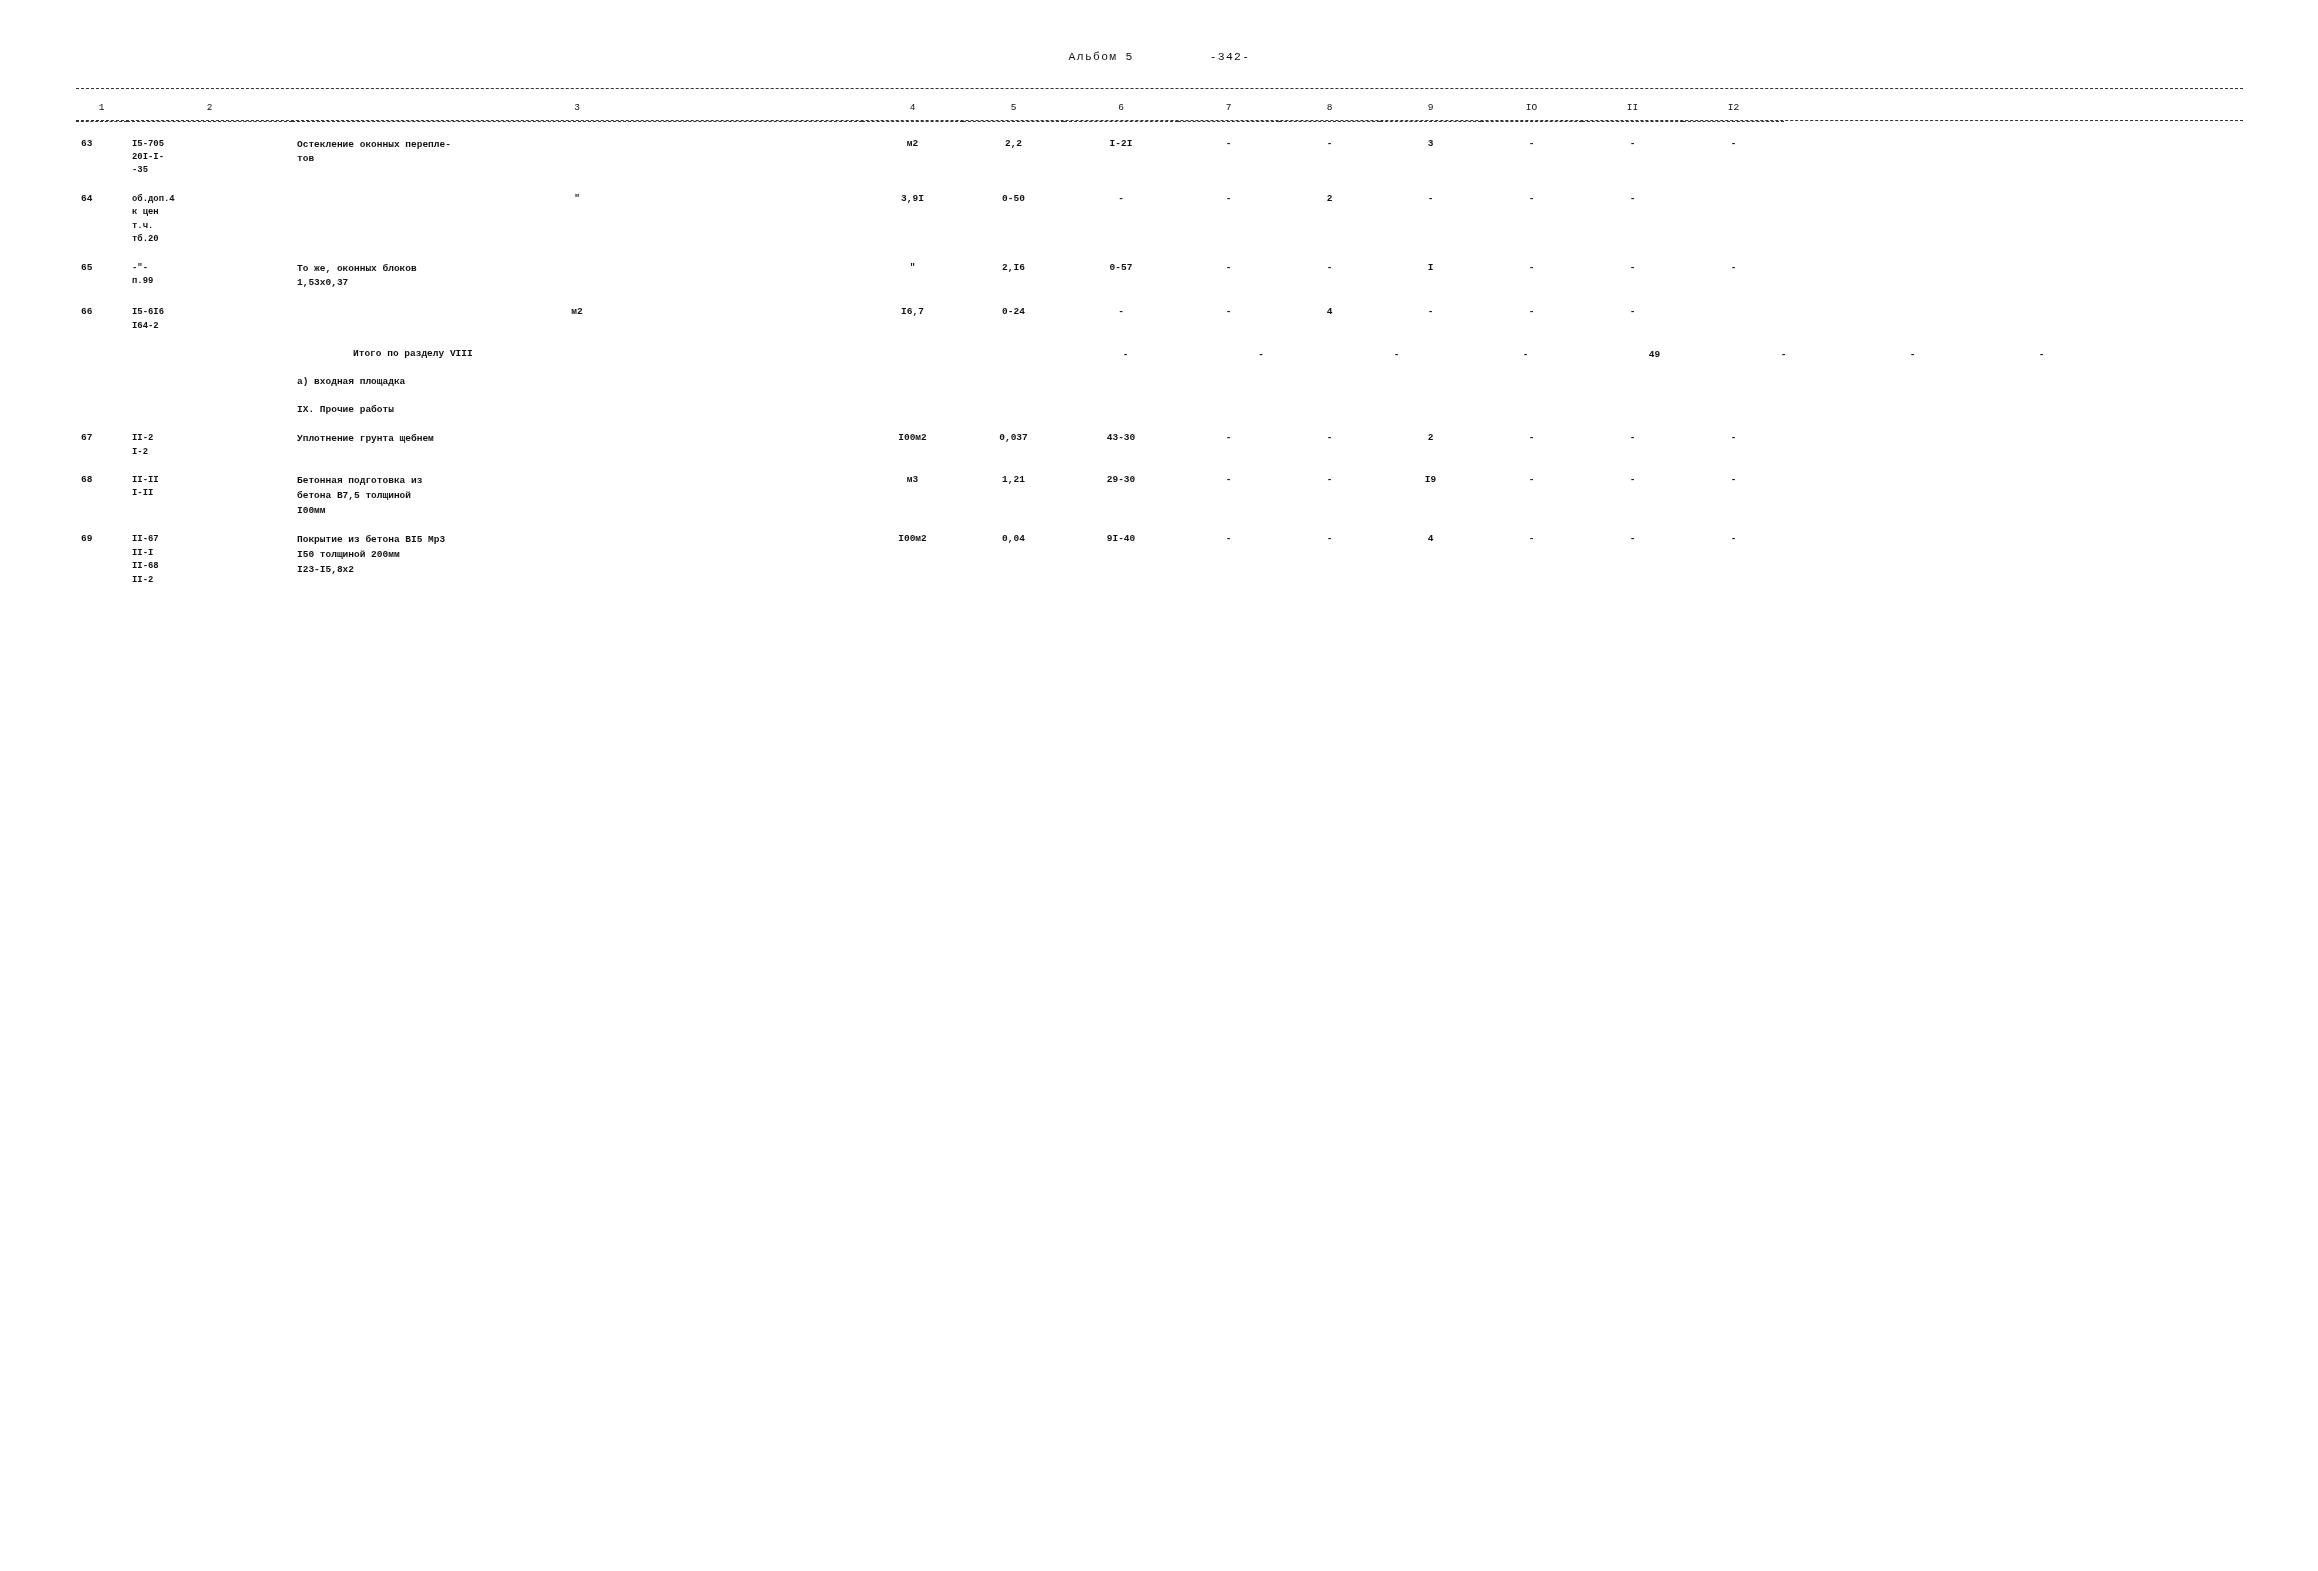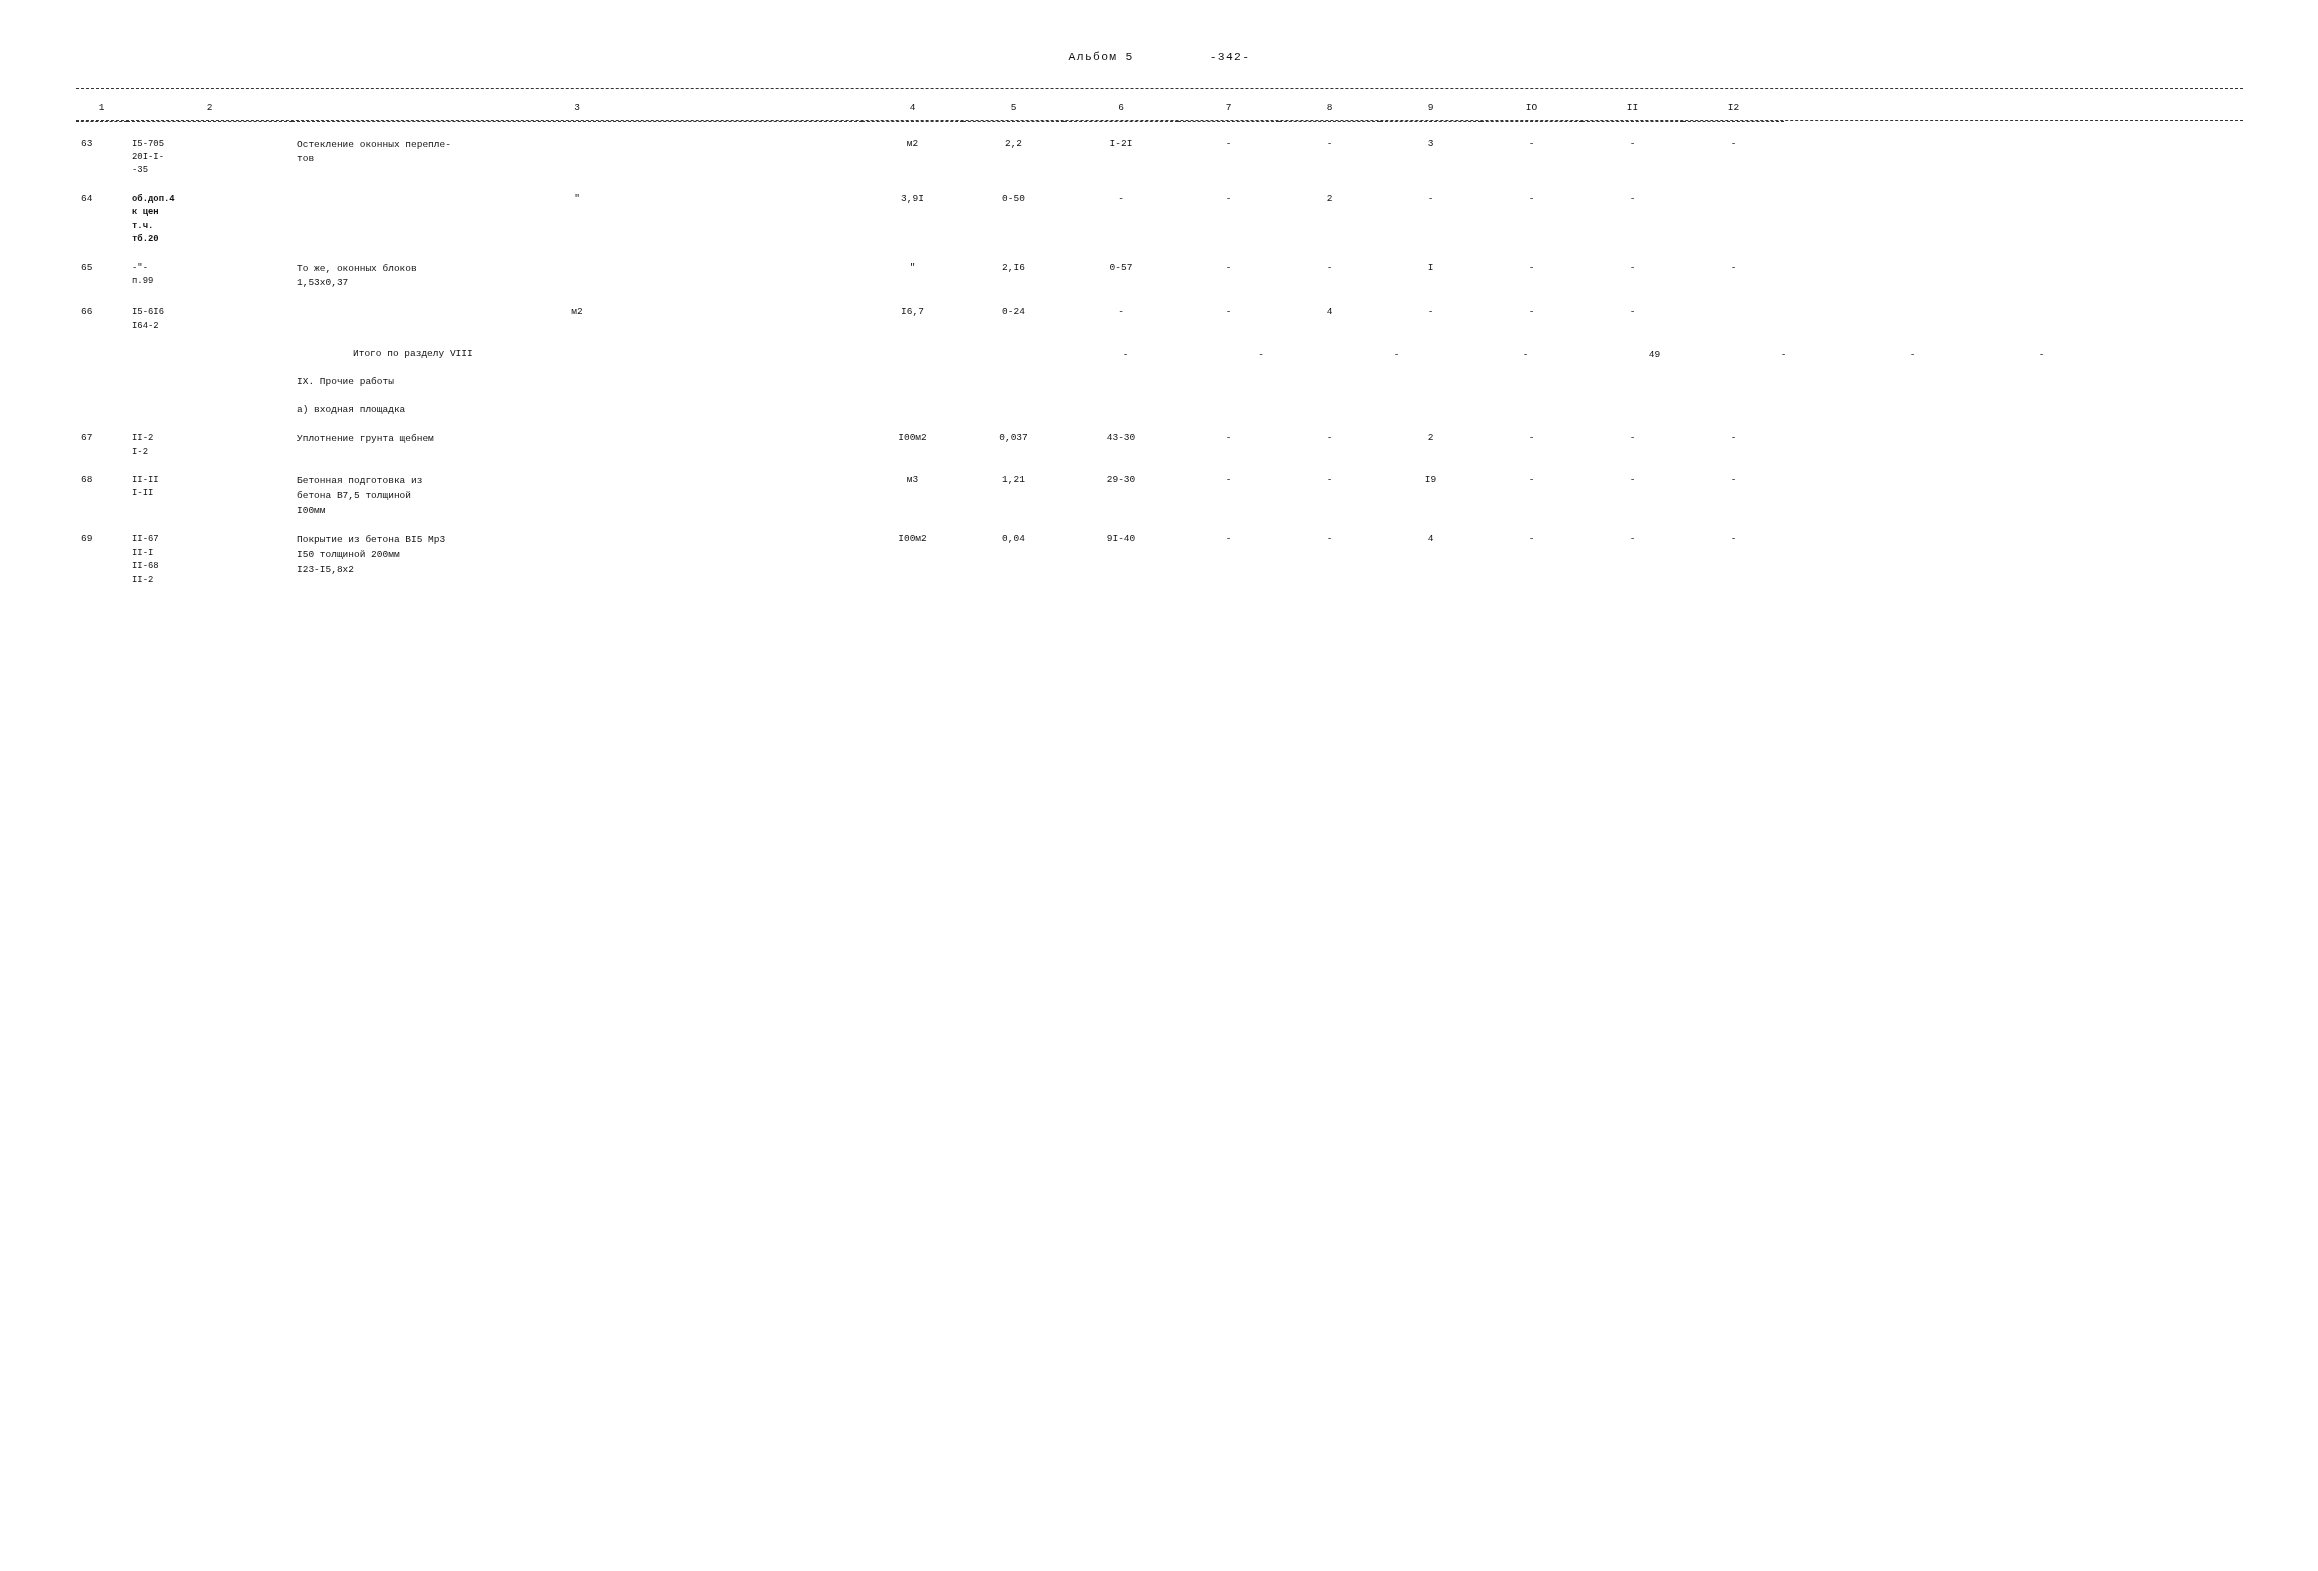--- a/index.html
+++ b/index.html
@@ -47,20 +47,21 @@
     }
     .col-header::after {
       content: '';
       position: absolute;
       bottom: -7.6px;
       left: 0; right: 0;
       border-bottom: 0.9px dashed #333;
     }
     .table-body {
       margin-top: 8.9px;
+      font-weight: bold;
     }
     .table-row {
       display: grid;
       grid-template-columns: 51px 165px 570px 101px 101px 114px 101px 101px 101px 101px 101px 101px;
       align-items: start;
       min-height: 32px;
       padding: 6.3px 0;
       border-bottom: none;
     }
     .cell {
@@ -193,27 +194,27 @@
     <div class="cell cell-center">-</div>
     <div class="cell cell-center">49</div>
     <div class="cell cell-center">-</div>
     <div class="cell cell-center">-</div>
     <div class="cell cell-center">-</div>
   </div>
 
   <div class="section-row">
     <div class="cell"></div>
     <div class="cell"></div>
+    <div class="cell cell-desc">а) входная площадка</div>
+  </div>
+
+  <div class="section-row">
+    <div class="cell"></div>
+    <div class="cell"></div>
     <div class="cell cell-desc">IX. Прочие работы</div>
-  </div>
-
-  <div class="section-row">
-    <div class="cell"></div>
-    <div class="cell"></div>
-    <div class="cell cell-desc">а) входная площадка</div>
   </div>
 
   <div class="table-row">
     <div class="cell cell-num">67</div>
     <div class="cell cell-code" style="white-space:pre-line;">II-2
 I-2</div>
     <div class="cell cell-desc">Уплотнение грунта щебнем</div>
     <div class="cell cell-center">I00м2</div>
     <div class="cell cell-center">0,037</div>
     <div class="cell cell-center">43-30</div>

